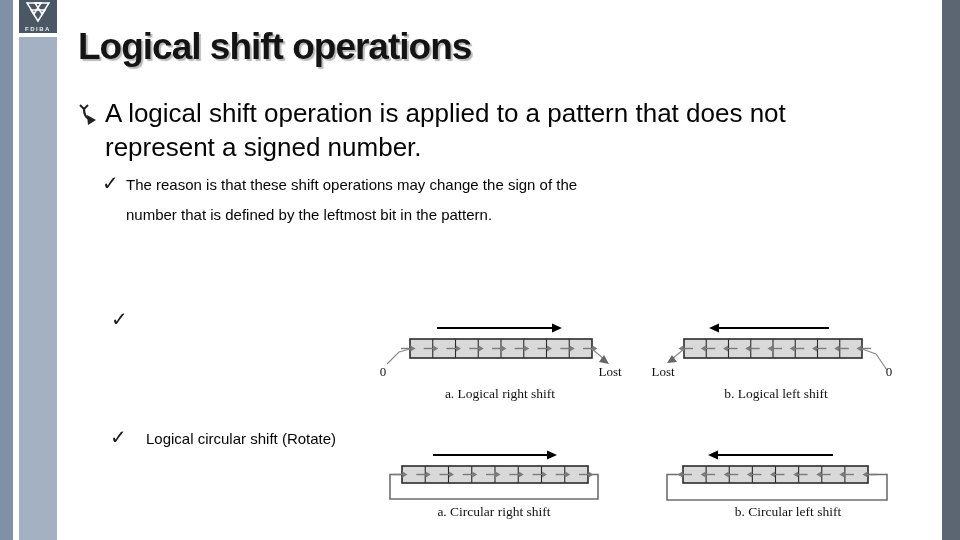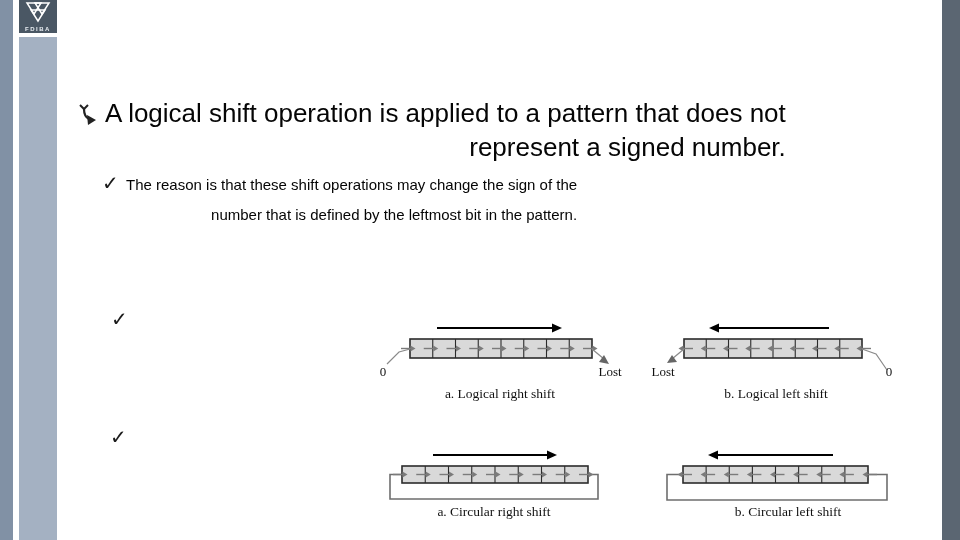--- a/index.html
+++ b/index.html
@@ -14,21 +14,21 @@
   .bar-right{position:absolute;right:0;top:0;width:18px;height:540px;background:#5b6672;}
   
   .title{position:absolute;left:78px;top:26px;margin:0;font-size:37px;font-weight:bold;
          letter-spacing:-1px;color:#141414;text-shadow:2px 2px 1px rgba(0,0,0,0.28);white-space:nowrap;}
   
   .bullet{position:absolute;white-space:nowrap;}
   .b-main{font-size:26px;line-height:34px;color:#050505;}
   .b-sub{font-size:15px;line-height:30px;color:#050505;}
   .arrow-ic{position:absolute;left:0;}
   .check{position:absolute;left:0;top:1px;font-size:20px;color:#1a1a1a;}
-  .bt{display:block;text-align:right;}
+  .bt{display:block;}
   #b1{left:78px;top:96px;}   #b1 .bt{margin-left:27px;}  #b1 .arrow-ic{top:8px;}
   #b1s{left:102px;top:170px;} #b1s .bt{margin-left:24px;}
   #b2{left:78px;top:232px;}  #b2 .bt{margin-left:27px;}  #b2 .arrow-ic{top:11px;}
   #b2s1{left:111px;top:306px;} #b2s1 .bt{margin-left:25px;}
   #b2s2{left:110px;top:424px;} #b2s2 .bt{margin-left:36px;}
   
   svg.diagram{position:absolute;overflow:visible;}
   svg.diagram text{font-family:"Liberation Serif",serif;}
   #dg0{left:370px;top:318px;}
   #dg1{left:640px;top:318px;}
@@ -48,20 +48,21 @@
       <polygon points="8,3 22,3 15,14" fill="none" stroke="#ffffff" stroke-width="1.5"></polygon>
       <polygon points="16,3 30,3 23,14" fill="none" stroke="#ffffff" stroke-width="1.5"></polygon>
       <polygon points="12,10 26,10 19,21" fill="none" stroke="#ffffff" stroke-width="1.5"></polygon>
     </svg>
     <div class="logo-text">FDIBA</div>
   </div>
   <div class="logo-gap"></div>
 
   <div class="bar-right"></div>
 
+  <h1 class="title">Logical shift operations</h1>
 
   <div class="bullet" id="b1">
     <span class="arrow-ic">
       <svg width="18" height="21" viewBox="0 0 18 21">
         <path d="M2,1 L6,5 L10,1" fill="none" stroke="#222" stroke-width="2"></path>
         <path d="M6,5 C6,10 7,13 11,15" fill="none" stroke="#222" stroke-width="2.2"></path>
         <polygon points="9,11 18,16 10,21" fill="#222"></polygon>
       </svg>
     </span>
     <span class="bt b-main">A logical shift operation is applied to a pattern that does not<br>represent a signed number.</span>
@@ -72,20 +73,21 @@
     <span class="bt b-sub">The reason is that these shift operations may change the sign of the<br>number that is defined by the leftmost bit in the pattern.</span>
   </div>
 
 
   <div class="bullet" id="b2s1">
     <span class="check">✓</span>
   </div>
 
   <div class="bullet" id="b2s2">
     <span class="check">✓</span>
+    <span class="bt b-sub">Logical circular shift (Rotate)</span>
   </div>
 
   <svg class="diagram" id="dg0" width="272" height="92" viewBox="0 0 272 92">
       <line x1="67" y1="10" x2="185" y2="10" stroke="#000" stroke-width="2.2"></line>
       <polygon points="192,10 182,5.5 182,14.5" fill="#000"></polygon>
       <rect x="40" y="21" width="182" height="19" fill="#d9d9d9" stroke="#2b2b2b" stroke-width="1.6"></rect>
       <line x1="62.75" y1="21" x2="62.75" y2="40" stroke="#2b2b2b" stroke-width="1.1"></line>
       <line x1="85.5" y1="21" x2="85.5" y2="40" stroke="#2b2b2b" stroke-width="1.1"></line>
       <line x1="108.25" y1="21" x2="108.25" y2="40" stroke="#2b2b2b" stroke-width="1.1"></line>
       <line x1="131" y1="21" x2="131" y2="40" stroke="#2b2b2b" stroke-width="1.1"></line>

